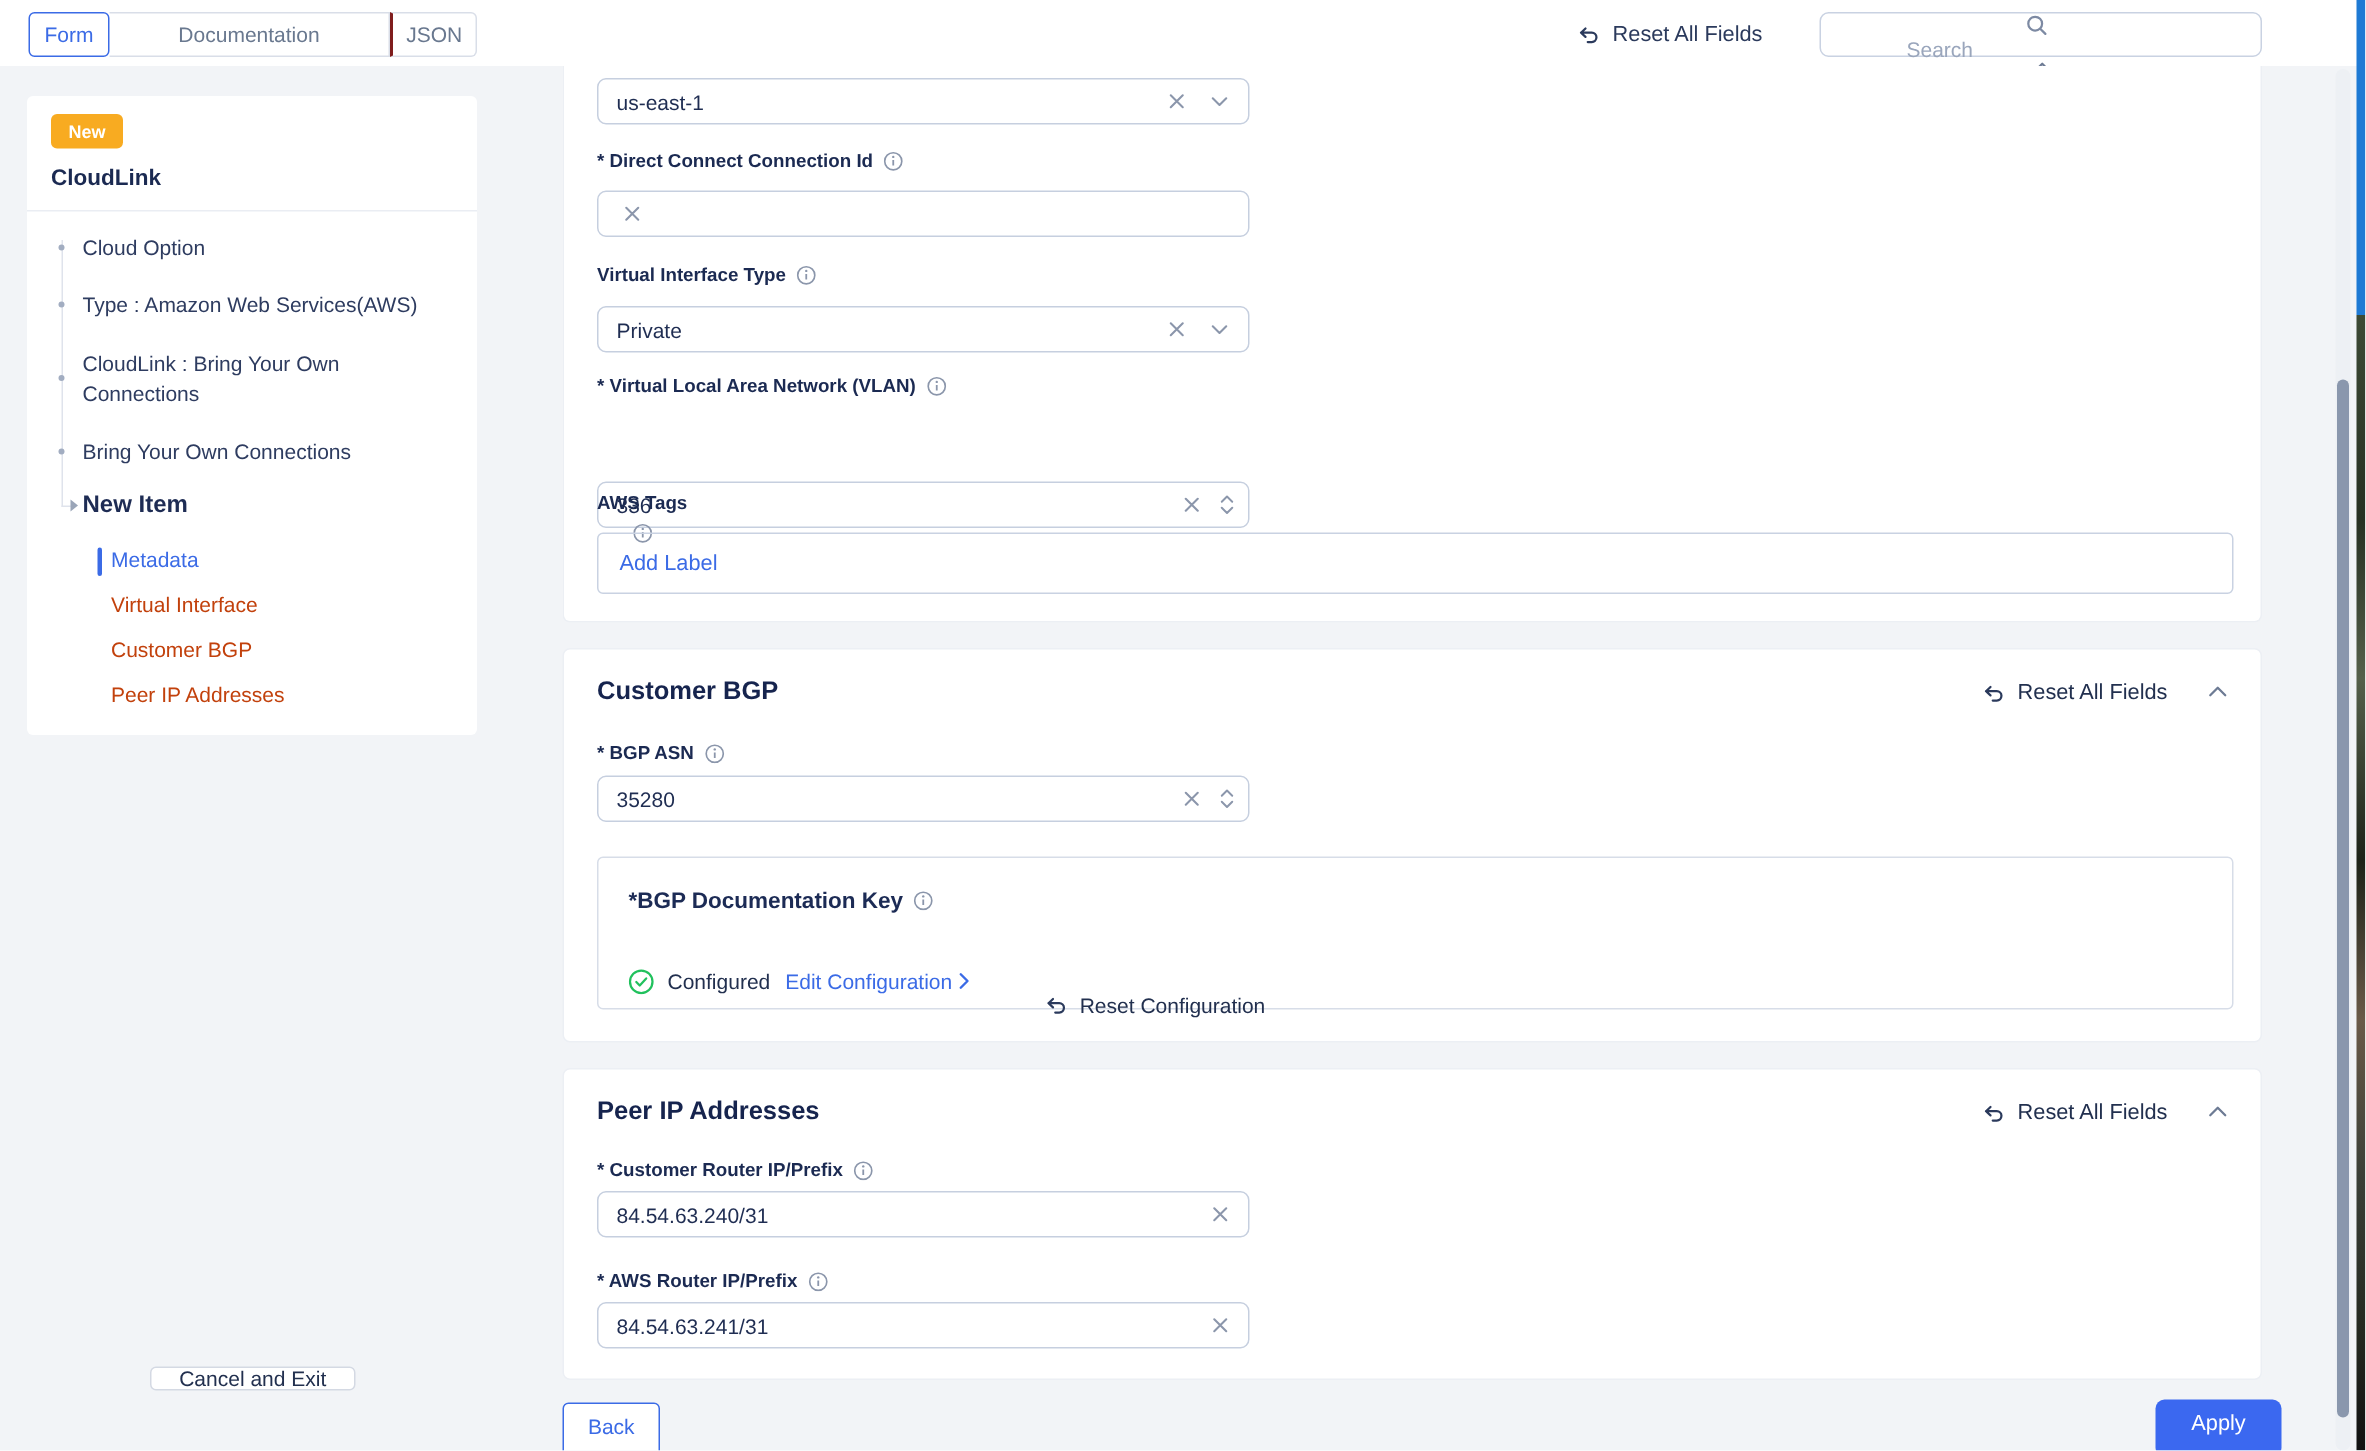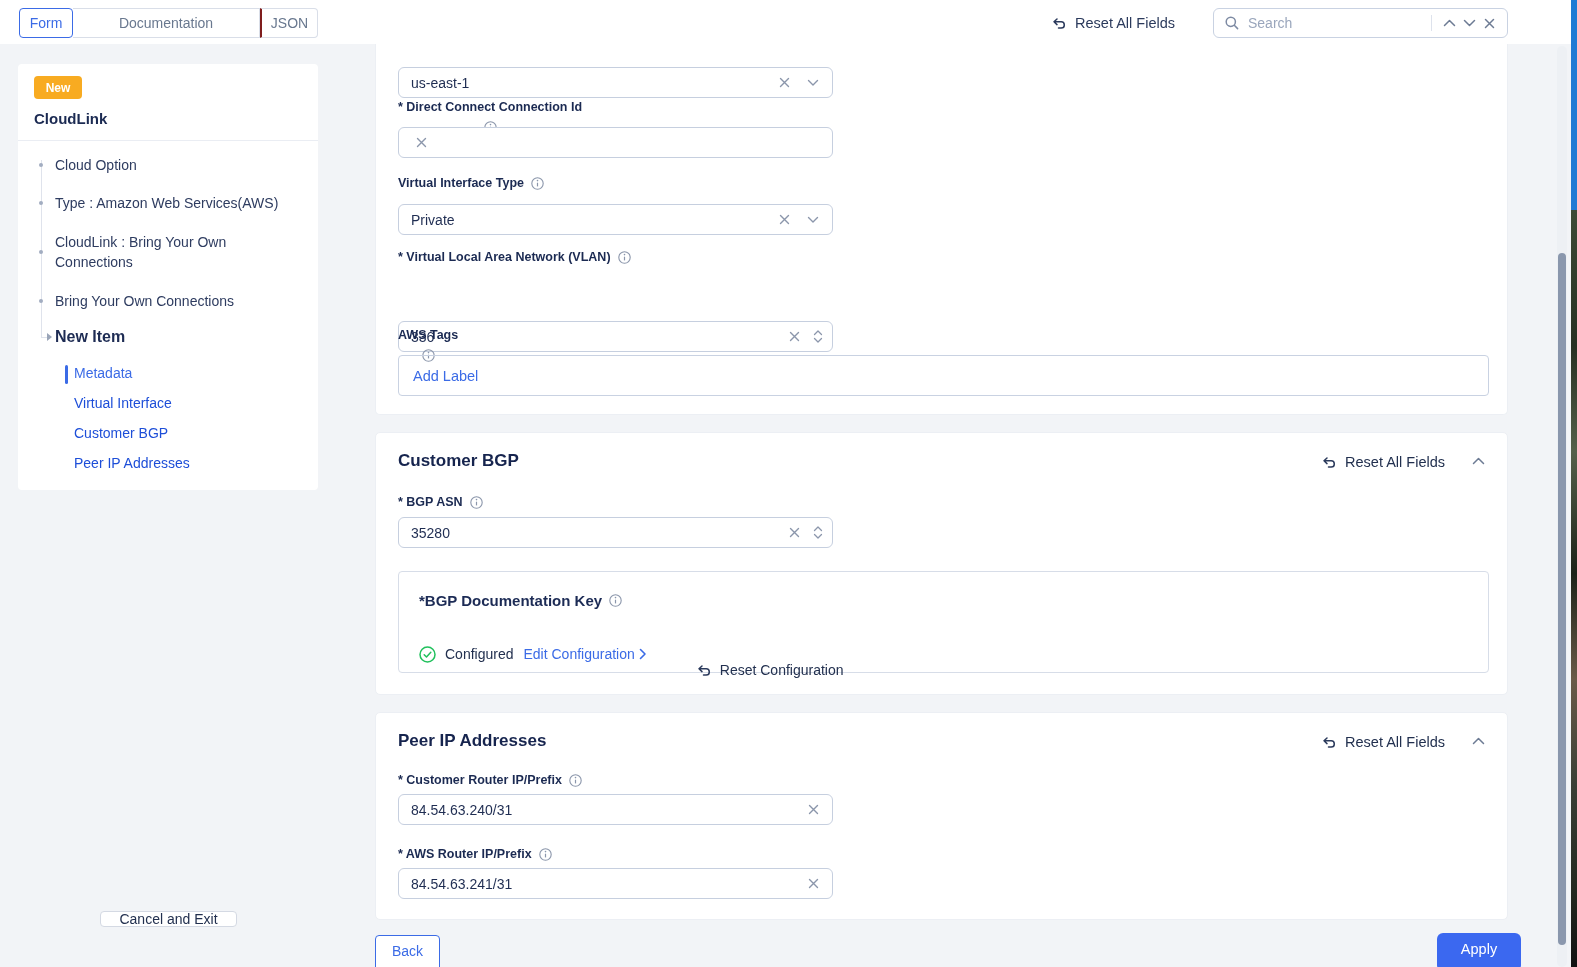--- a/index.html
+++ b/index.html
@@ -11,21 +11,21 @@
   .topbar { position:absolute; left:0; top:0; width:1577px; height:44px; background:#fff; }
   .tabs { position:absolute; left:19px; top:8px; height:30px; display:flex; }
   .tab { height:30px; display:flex; align-items:center; justify-content:center; font-size:14px;
          color:#69788f; border:1px solid #d9dee8; background:#fff; cursor:pointer; }
   .tab.first { width:54px; border-radius:4px; border:1px solid #3b6be6; color:#3b6be6; z-index:2; }
   .tab.mid { width:187px; border-left:none; }
   .tab.last { width:58px; border-left:2px solid #7f1d1d; border-radius:0 4px 4px 0; }
   .topbar-right { position:absolute; right:69px; top:8px; height:30px; display:flex; align-items:center; gap:38px; }
   .reset-all { display:flex; align-items:center; gap:8px; color:#2b3a5c; font-size:14.5px; cursor:pointer; }
   .searchbox { width:295px; height:30px; border:1px solid #c9d2e2; border-radius:6px; background:#fff;
-               display:flex; align-items:center; padding:0 8px 0 10px; }
+               display:flex; align-items:center; padding:0 8px 0 10px;flex-direction:column; }
   .searchbox input { border:none; outline:none; flex:1; font-size:14px; color:#33415e; min-width:0;
                      font-family:"Liberation Sans", sans-serif; background:transparent; }
   .searchbox input::placeholder { color:#9aa6bc; }
   .search-divider { width:1px; height:16px; background:#dde2ec; margin:0 7px; }
   .icon-btn { width:20px; height:20px; display:flex; align-items:center; justify-content:center; cursor:pointer; }
 
   
   .content-bg { position:absolute; left:0; top:44px; width:1577px; height:923px; background:#f2f4f7; }
 
   
@@ -34,21 +34,21 @@
                color:#fff; font-size:12px; font-weight:bold; display:flex; align-items:center; justify-content:center; }
   .sidebar-title { position:absolute; left:16px; top:46px; font-size:15px; font-weight:bold; color:#1b2a52; }
   .sidebar-divider { position:absolute; left:0; top:76px; width:300px; height:1px; background:#eaedf3; }
   .tree-line { position:absolute; left:23px; top:96px; width:1px; height:178px; background:#dfe3ec; }
   .tree-elbow { position:absolute; left:23px; top:273px; width:7px; height:1px; background:#dfe3ec; }
   .tree-item { position:absolute; left:37px; width:250px; font-size:14px; color:#2e3c60; line-height:20px; cursor:pointer; }
   .tree-dot { position:absolute; width:4px; height:4px; border-radius:50%; background:#a2adc1; left:21px; }
   .tree-caret { position:absolute; left:29px; top:269px; width:0; height:0;
                 border-left:5px solid #9aa5b8; border-top:4px solid transparent; border-bottom:4px solid transparent; }
   .new-item { position:absolute; left:37px; top:264px; font-size:16px; font-weight:600; color:#1e2c54; cursor:pointer; }
-  .sub-item { position:absolute; left:56px; width:220px; font-size:14px; color:#1d4ed8; cursor:pointer; }
+  .sub-item { position:absolute; left:56px; width:220px; font-size:14px; color:#c2410c; cursor:pointer; }
   .sub-item.active { color:#3b6be6; }
   .active-bar { position:absolute; left:47px; top:301px; width:3px; height:19px; background:#3b6be6; border-radius:2px; }
   .cancel-btn { position:absolute; left:100px; top:911px; width:137px; height:16px; background:#fff;
                 border:1px solid #d4d9e3; border-radius:4px; font-size:14px; color:#22304f;
                 display:flex; align-items:center; justify-content:center; cursor:pointer; }
 
   
   .card { position:absolute; left:375px; width:1133px; background:#fff; border-radius:5px; border:1px solid #eceff4; }
   .card1 { top:44px; height:371px; border-top:none; border-radius:0 0 5px 5px; }
   .card2 { top:432px; height:263px; }
@@ -170,37 +170,37 @@
     <div class="active-bar"></div>
     <div class="sub-item active" style="top:301px;">Metadata</div>
     <div class="sub-item" style="top:331px;">Virtual Interface</div>
     <div class="sub-item" style="top:361px;">Customer BGP</div>
     <div class="sub-item" style="top:391px;">Peer IP Addresses</div>
   </div>
 
   <button class="cancel-btn">Cancel and Exit</button>
 
   <div class="card card1">
-    <div class="ctl" style="top:23px;gap:16px;">
+    <div class="ctl" style="top:8px;gap:16px;">
       <span class="val">us-east-1</span>
       <span class="ctl-icons">
         <span class="icon-btn">
             <svg width="11" height="11" viewBox="0 0 11 11">
               <path d="M1.5 1.5 L9.5 9.5 M9.5 1.5 L1.5 9.5" stroke="#8b96ab" stroke-width="1.4" stroke-linecap="round"></path>
             </svg>
           </span>
         <span class="icon-btn">
             <svg width="12" height="8" viewBox="0 0 12 8">
               <path d="M1.5 1.5 L6 6 L10.5 1.5" fill="none" stroke="#8b96ab" stroke-width="1.4" stroke-linecap="round" stroke-linejoin="round"></path>
             </svg>
           </span>
       </span>
     </div>
 
-    <div class="field-label" style="top:56px;flex-direction:column;">
+    <div class="field-label" style="top:56px;">
       <span>* Direct Connect Connection Id</span>
       <span>
           <svg width="13" height="13" viewBox="0 0 13 13">
             <circle cx="6.5" cy="6.5" r="5.7" fill="none" stroke="#8b96ab" stroke-width="1.1"></circle>
             <line x1="6.5" y1="5.7" x2="6.5" y2="9.4" stroke="#8b96ab" stroke-width="1.2"></line>
             <circle cx="6.5" cy="3.6" r="0.8" fill="#8b96ab"></circle>
           </svg>
         </span>
     </div>
     <div class="ctl" style="top:83px;">

